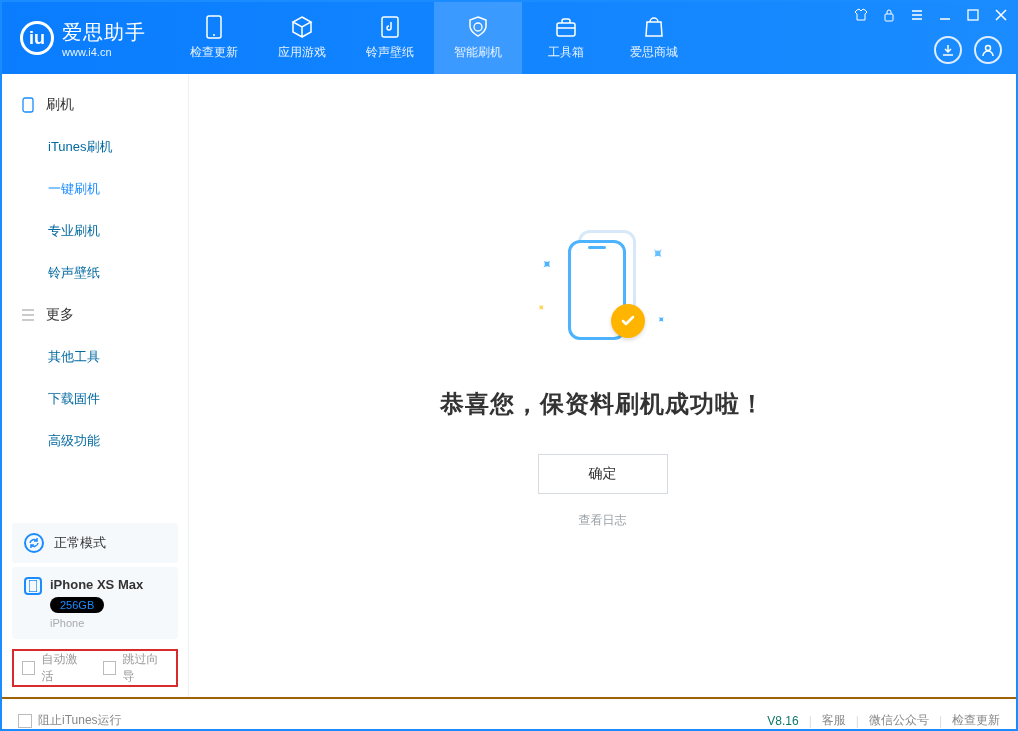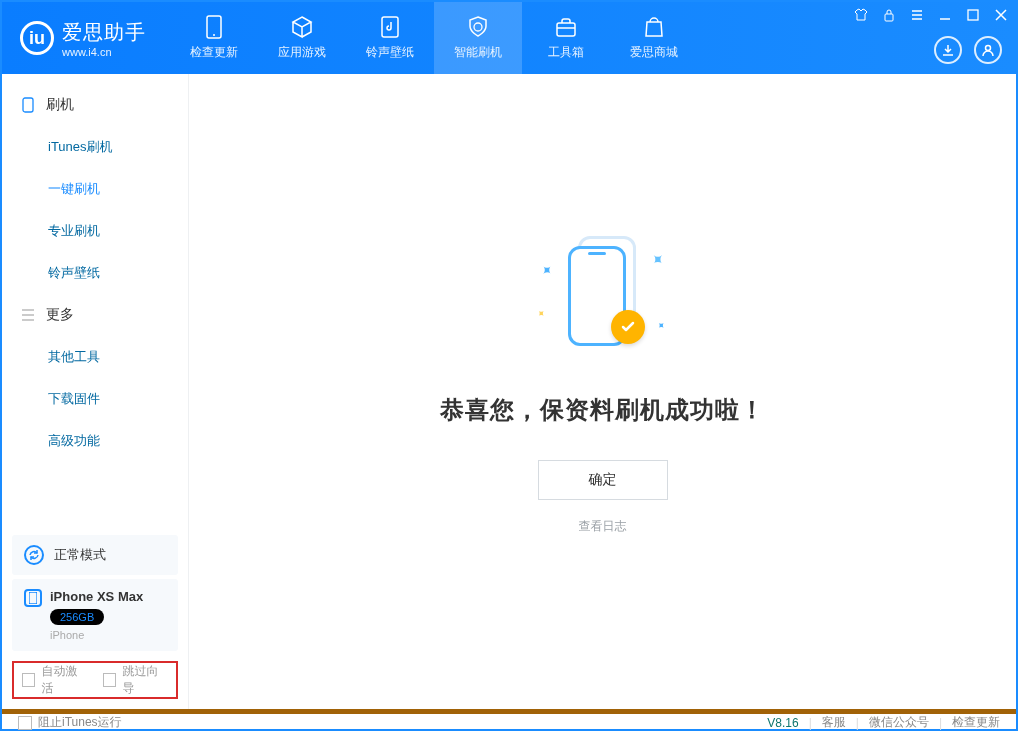--- a/index.html
+++ b/index.html
@@ -62,21 +62,21 @@
   .ph-back { position:absolute; left:45px; top:8px; width:58px; height:100px; border:3px solid #d7e9f9; border-radius:12px; }
   .ph-front { position:absolute; left:35px; top:18px; width:58px; height:100px; border:3px solid #4db3ff; border-radius:12px; background:#fff; }
   .ph-front::before { content:""; position:absolute; left:50%; top:3px; transform:translateX(-50%); width:18px; height:3px; background:#4db3ff; border-radius:2px; }
   .check-badge { position:absolute; left:78px; top:82px; width:34px; height:34px; background:#ffb400; border-radius:50%; display:flex; align-items:center; justify-content:center; color:#fff; box-shadow:0 2px 4px rgba(0,0,0,.15); }
 
   .success-text { margin-top:26px; font-size:24px; color:#333; font-weight:600; letter-spacing:1px; }
   .ok-btn { margin-top:34px; width:130px; height:40px; border:1px solid #d6dbe0; background:#fff; font-size:14px; color:#333; cursor:pointer; }
   .log-link { margin-top:18px; font-size:12px; color:#9aa0a6; cursor:pointer; }
 
   
-  .footer { height:20px; border-top:5px solid #a16207; display:flex; align-items:flex-start; font-size:12px; color:#888; padding:0 16px; }
+  .footer { height:32px; border-top:2px solid #a16207; display:flex; align-items:flex-end; font-size:12px; color:#888; padding:0 16px; }
   .footer .left { display:flex; align-items:center; gap:6px; }
   .footer .right { margin-left:auto; display:flex; align-items:center; gap:10px; }
   .ver { color:#0f766e; font-weight:500; }
   .flink { color:#888; cursor:pointer; }
   .vdiv { color:#ddd; }
 
   svg { display:block; }
 </style>
 </head>
 <body>

